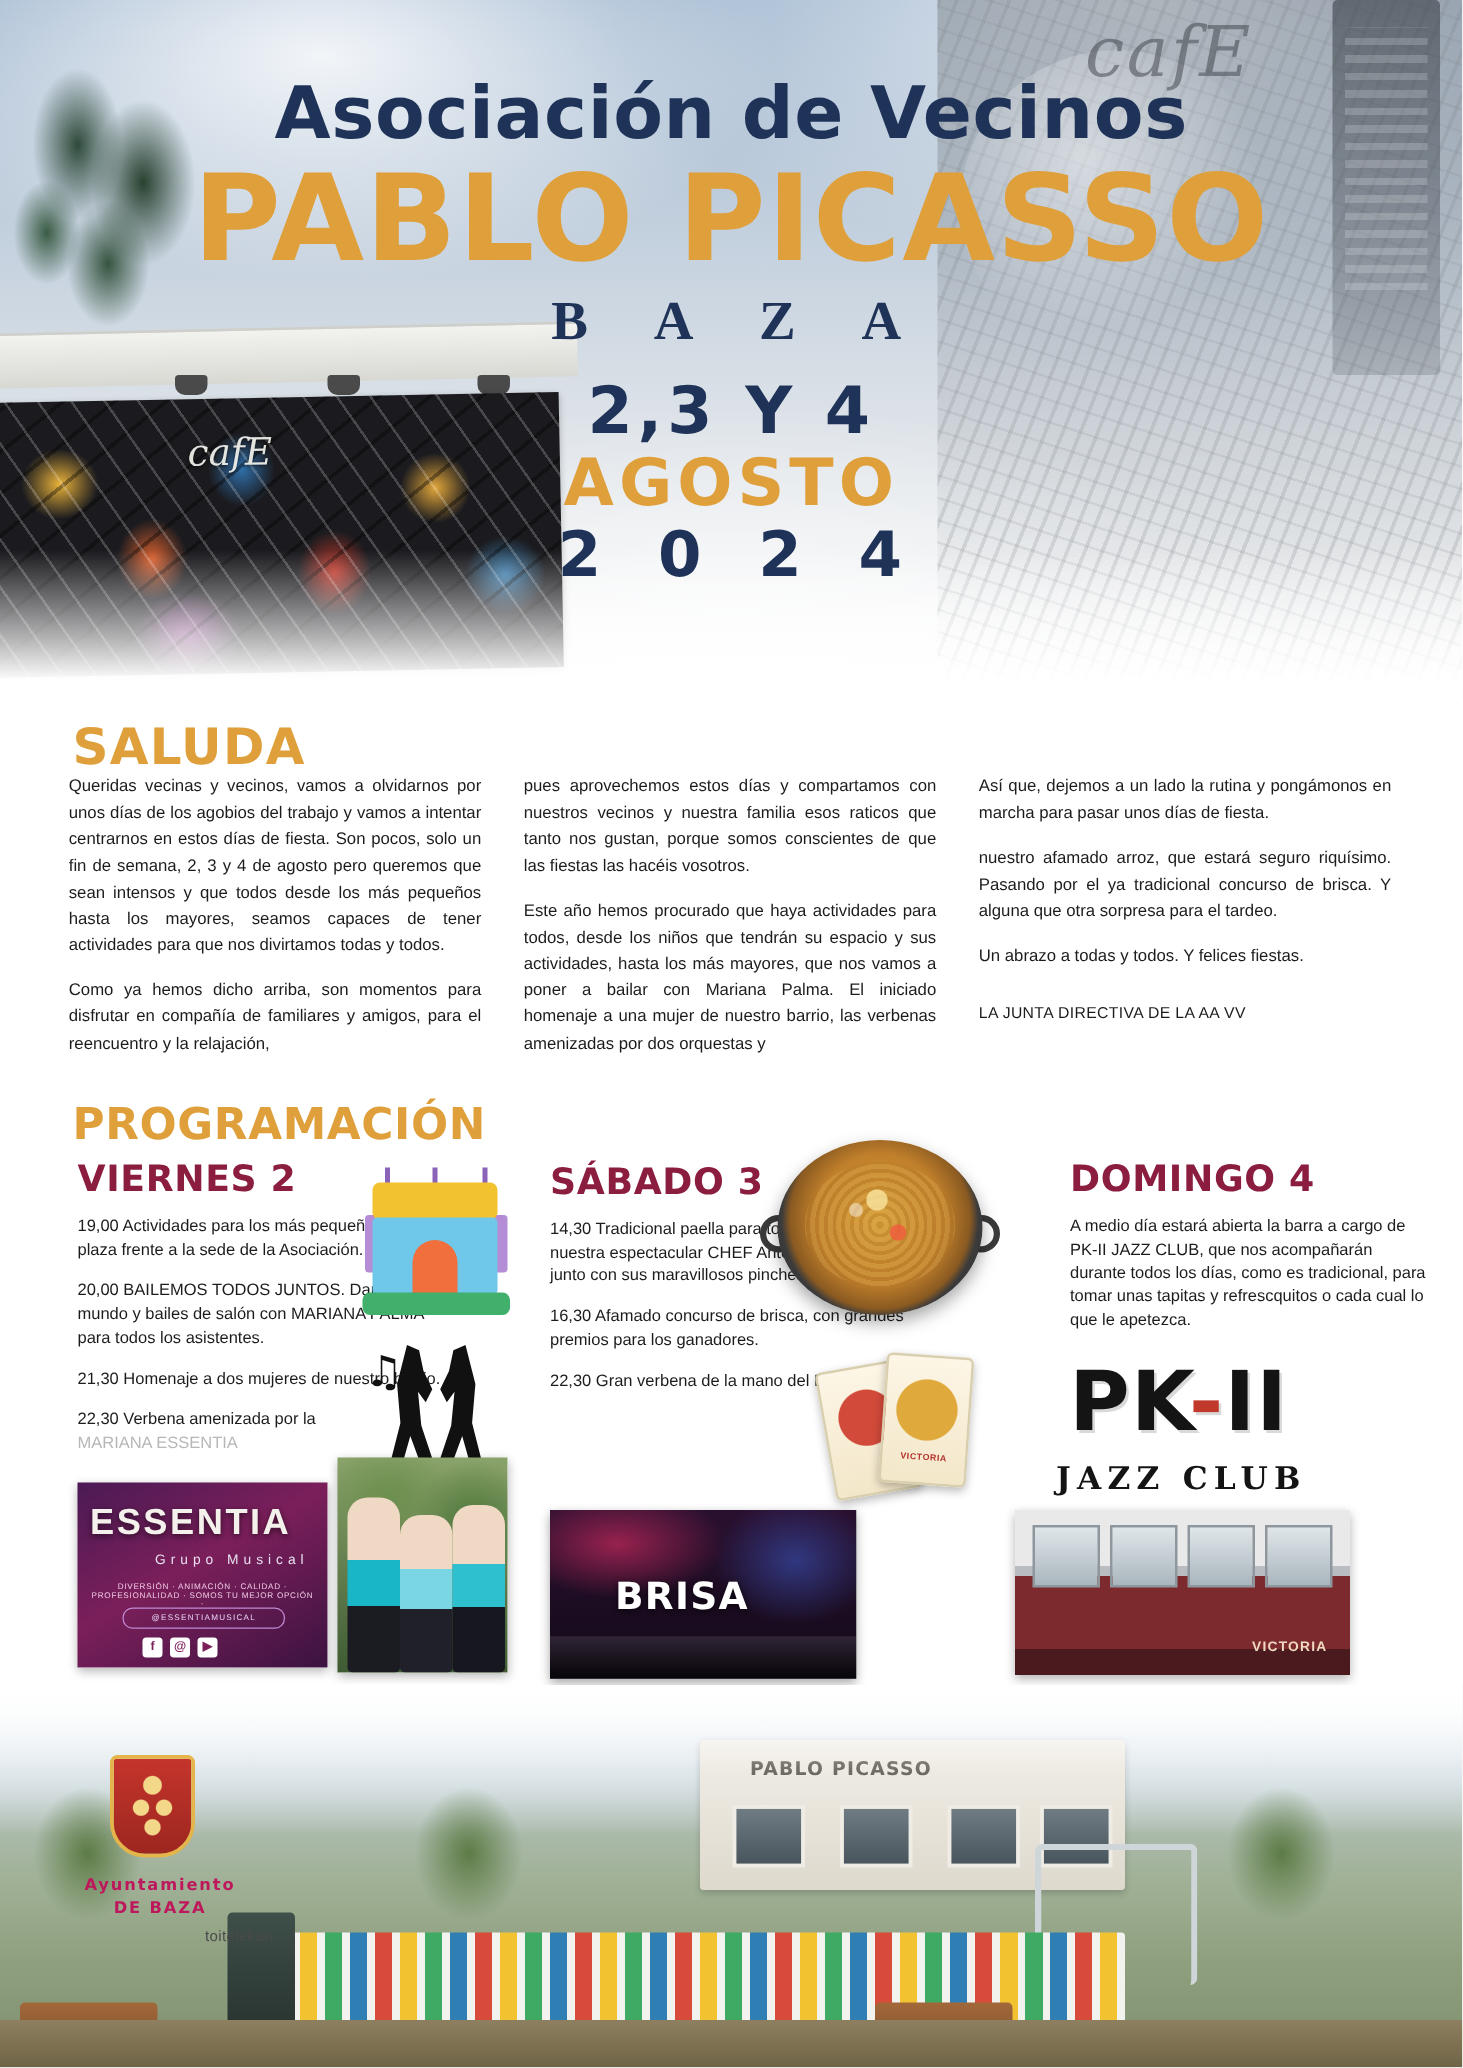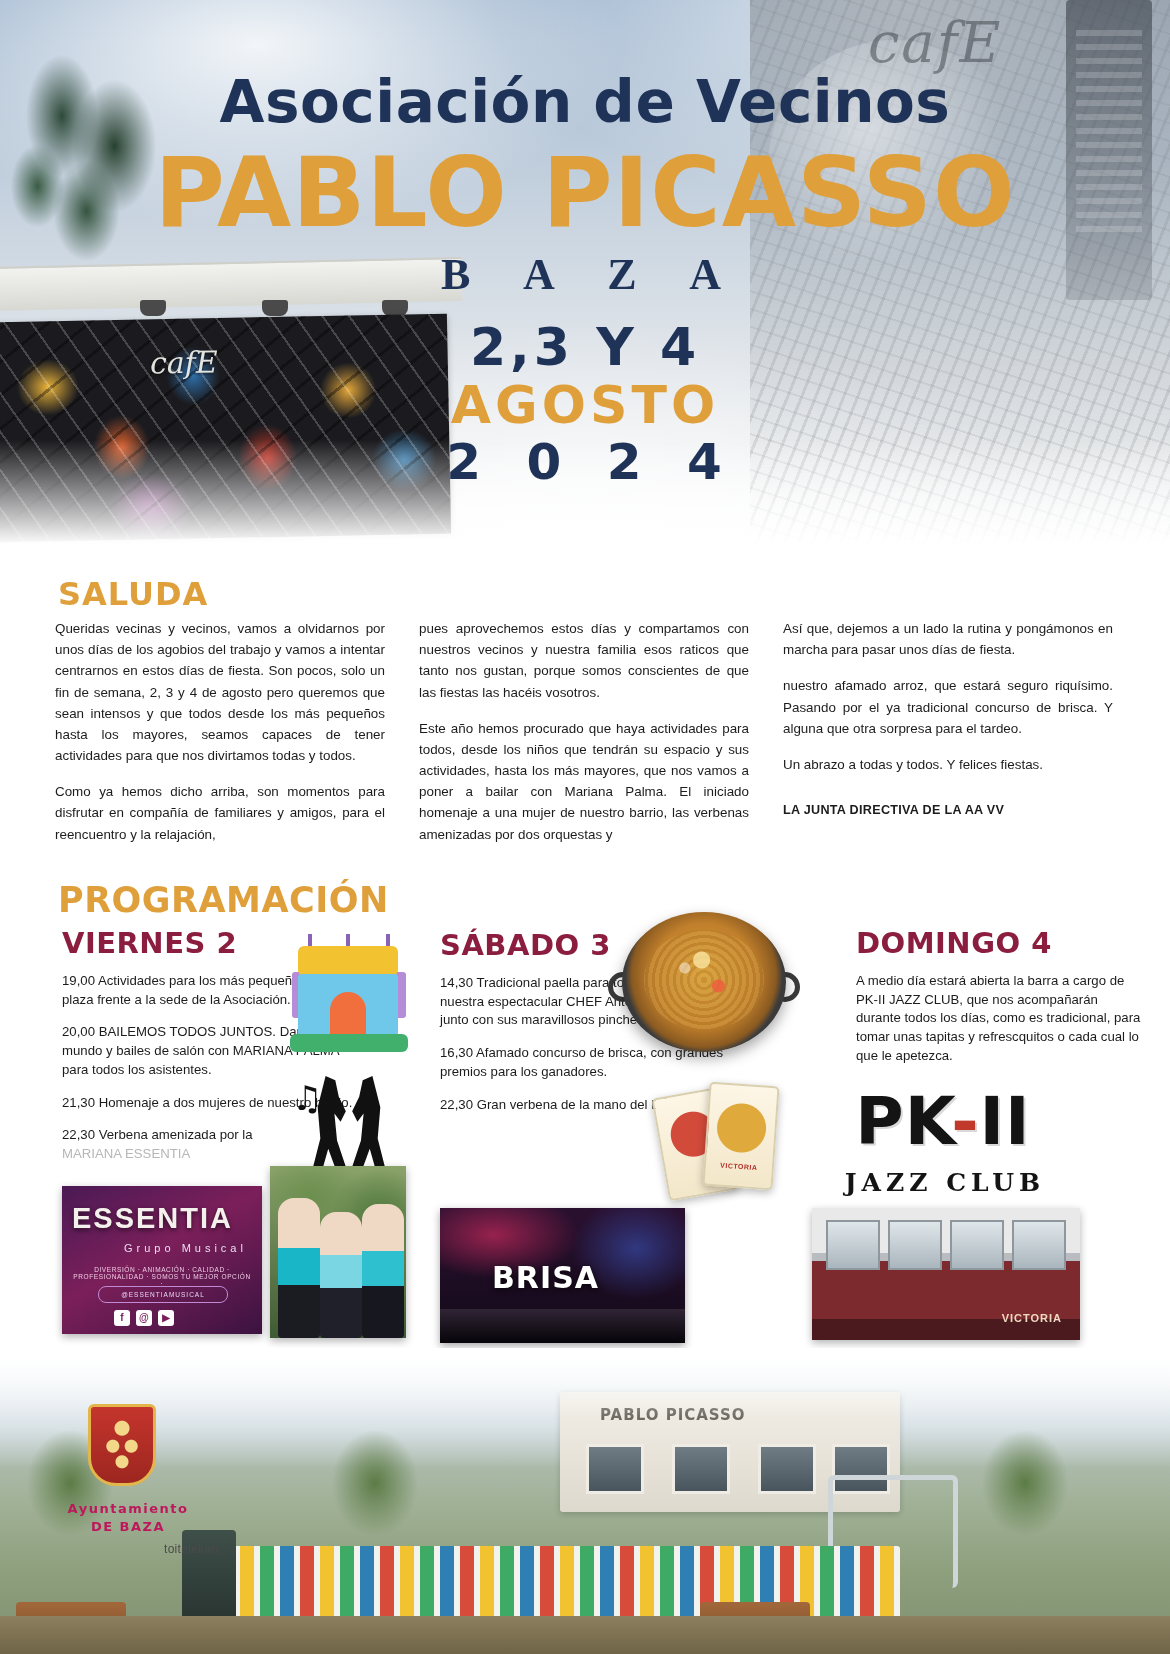--- a/index.html
+++ b/index.html
@@ -149,21 +149,21 @@
     width: 1170px;
     text-align: center;
     z-index: 5;
   }
   .t-assoc {
     font-family: "DejaVu Sans", sans-serif;
     font-weight: 700;
     font-size: 58px;
     letter-spacing: .5px;
     color: #1f3359;
-    margin: 12px;
+    margin: 0;
     line-height: 1.05;
   }
   .t-name {
     font-family: "DejaVu Sans", sans-serif;
     font-weight: 700;
     font-size: 96px;
     letter-spacing: 1px;
     color: #dfa03c;
     margin: 6px 0 0 0;
     line-height: 1;
@@ -205,21 +205,21 @@
     margin: 2px 0 0 12px;
     line-height: 1.1;
   }
 
   
   .saluda-h {
     position: absolute;
     left: 58px; top: 575px;
     font-family: "DejaVu Sans", sans-serif;
     font-weight: 700;
-    font-size: 32px;
+    font-size: 40px;
     letter-spacing: 1px;
     color: #dfa03c;
   }
   .saluda-cols {
     position: absolute;
     left: 55px; top: 618px;
     width: 1060px;
     display: flex;
     gap: 34px;
   }
@@ -227,21 +227,21 @@
   .saluda-cols p {
     margin: 0 0 15px 0;
     font-size: 13.4px;
     line-height: 1.58;
     color: #1c1c1c;
     text-align: justify;
   }
   .signature {
     margin-top: 26px !important;
     text-align: center;
-    font-weight: 700;
+    font-weight: 400;
     font-size: 12.6px !important;
     letter-spacing: .3px;
     color: #1c1c1c;
   }
 
   
   .prog-h {
     position: absolute;
     left: 58px; top: 880px;
     font-family: "DejaVu Sans", sans-serif;

